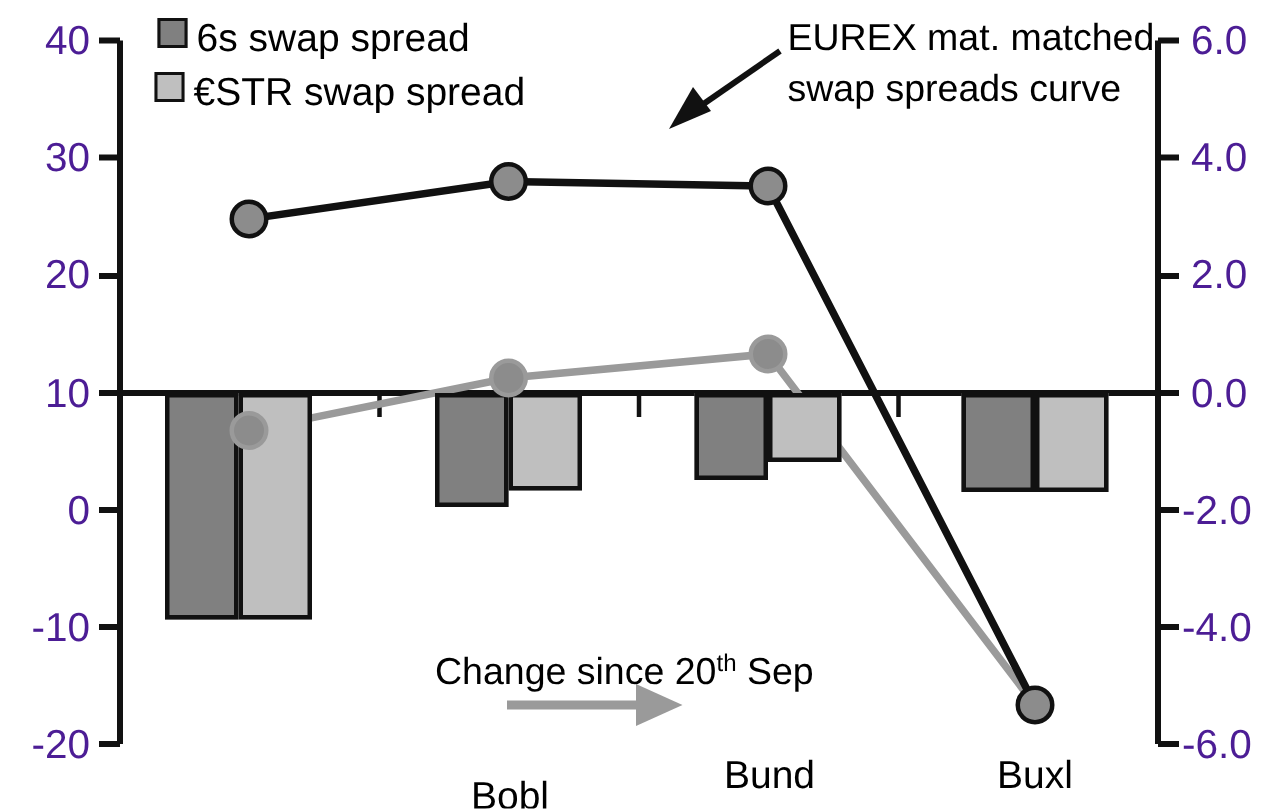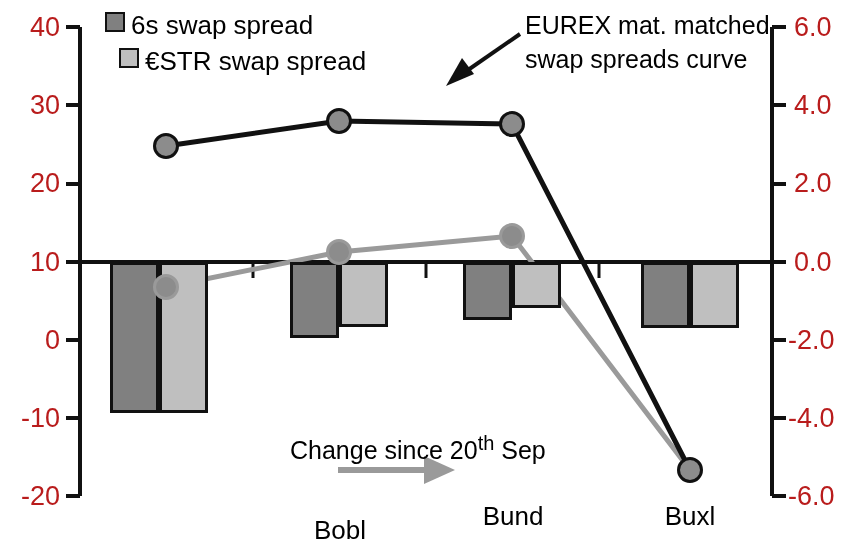--- a/index.html
+++ b/index.html
@@ -1,31 +1,31 @@
 <!DOCTYPE html>
 <html><head>
 <meta charset="utf-8">
 <style>
   html,body{margin:0;padding:0;background:#ffffff;}
   body{width:852px;height:539px;overflow:hidden;
        font-family:"Liberation Sans",sans-serif;color:#000;}
   #chart-root{position:relative;width:852px;height:539px;}
 
-  .tick-label{position:absolute;font-size:27px;line-height:27px;color:#b91c1c;white-space:nowrap;}
+  .tick-label{position:absolute;font-size:27px;line-height:27px;color:#4c1d95;white-space:nowrap;}
   .tick-left{text-align:right;width:60px;}
   .tick-right{text-align:left;width:70px;}
 
   .cat-label{position:absolute;font-size:26px;line-height:26px;text-align:center;width:180px;}
 
   .legend-row{position:absolute;display:flex;gap:6px;}
   .legend-swatch{width:20px;height:20px;border:2px solid #111;box-sizing:border-box;}
   .legend-text{font-size:26px;line-height:26px;white-space:nowrap;}
 
   .ann{position:absolute;font-size:25px;line-height:30px;white-space:nowrap;}
-  .ann sup{font-size:20px;vertical-align:super;}
+  .ann sup{font-size:16px;vertical-align:super;}
 
   .bar{position:absolute;border:3px solid #111;box-sizing:border-box;}
 
   .marker{position:absolute;width:26px;height:26px;border-radius:50%;
           background:#8c8c8c;box-sizing:border-box;}
   .marker-black{border:3px solid #111;}
   .marker-gray{border:3px solid #9a9a9a;}
 
   svg.overlay{position:absolute;left:0;top:0;width:852px;height:539px;pointer-events:none;}
 </style>
@@ -119,21 +119,21 @@
   <div class="tick-label tick-right" style="left:788px;top:483px;">-6.0</div>
 
   <div class="cat-label" style="left:250px;top:517px;">Bobl</div>
   <div class="cat-label" style="left:423px;top:503px;">Bund</div>
   <div class="cat-label" style="left:600px;top:503px;">Buxl</div>
 
   <div class="legend-row" style="left:105px;top:12px;">
     <span class="legend-swatch" style="background:#808080;"></span>
     <span class="legend-text">6s swap spread</span>
   </div>
-  <div class="legend-row" style="left:119px;top:48px;">
+  <div class="legend-row" style="left:103px;top:48px;">
     <span class="legend-swatch" style="background:#bfbfbf;"></span>
     <span class="legend-text">€STR swap spread</span>
   </div>
 
   <div class="ann" style="left:525px;top:10px;">EUREX mat. matched</div>
   <div class="ann" style="left:525px;top:44px;">swap spreads curve</div>
 
   <div class="ann" style="left:290px;top:428px;">
     <span>Change since 20</span><sup>th</sup><span> Sep</span>
   </div>

